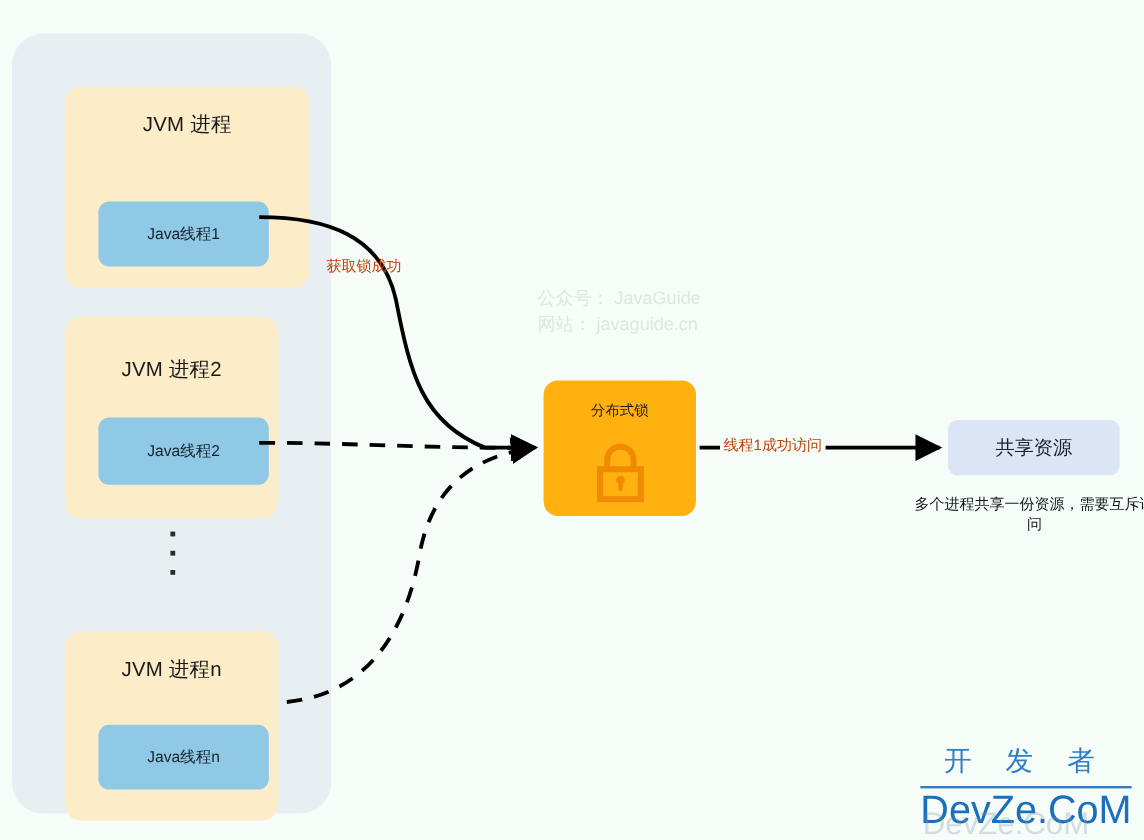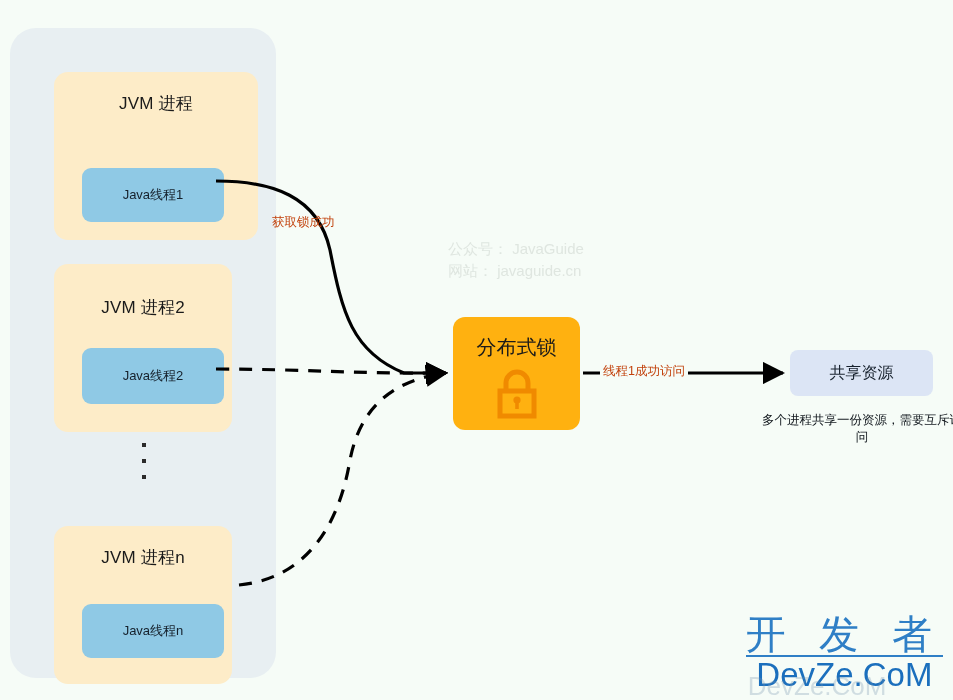--- a/index.html
+++ b/index.html
@@ -83,21 +83,21 @@
     height: 113px;
     background: #ffb110;
     border-radius: 12px;
   }
   #lock-title {
     position: absolute;
     left: 0;
     right: 0;
     top: 17px;
     text-align: center;
-    font-size: 20px;
+    font-size: 12px;
     color: #1a1a1a;
   }
   #lock-icon {
     position: absolute;
     left: 50%;
     top: 52px;
     transform: translateX(-50%);
   }
 
   
@@ -154,21 +154,21 @@
     white-space: nowrap;
   }
   #watermark-devze {
     position: absolute;
     right: 10px;
     bottom: 8px;
     text-align: center;
     color: #1f6cb8;
   }
   #watermark-devze .cn {
-    font-size: 40px;
+    font-size: 23px;
     letter-spacing: 11px;
     line-height: 40px;
     color: #2f7fc6;
     white-space: nowrap;
   }
   #watermark-devze .rule {
     height: 2px;
     background: #2f7fc6;
     margin: 1px 0 0 0;
   }

